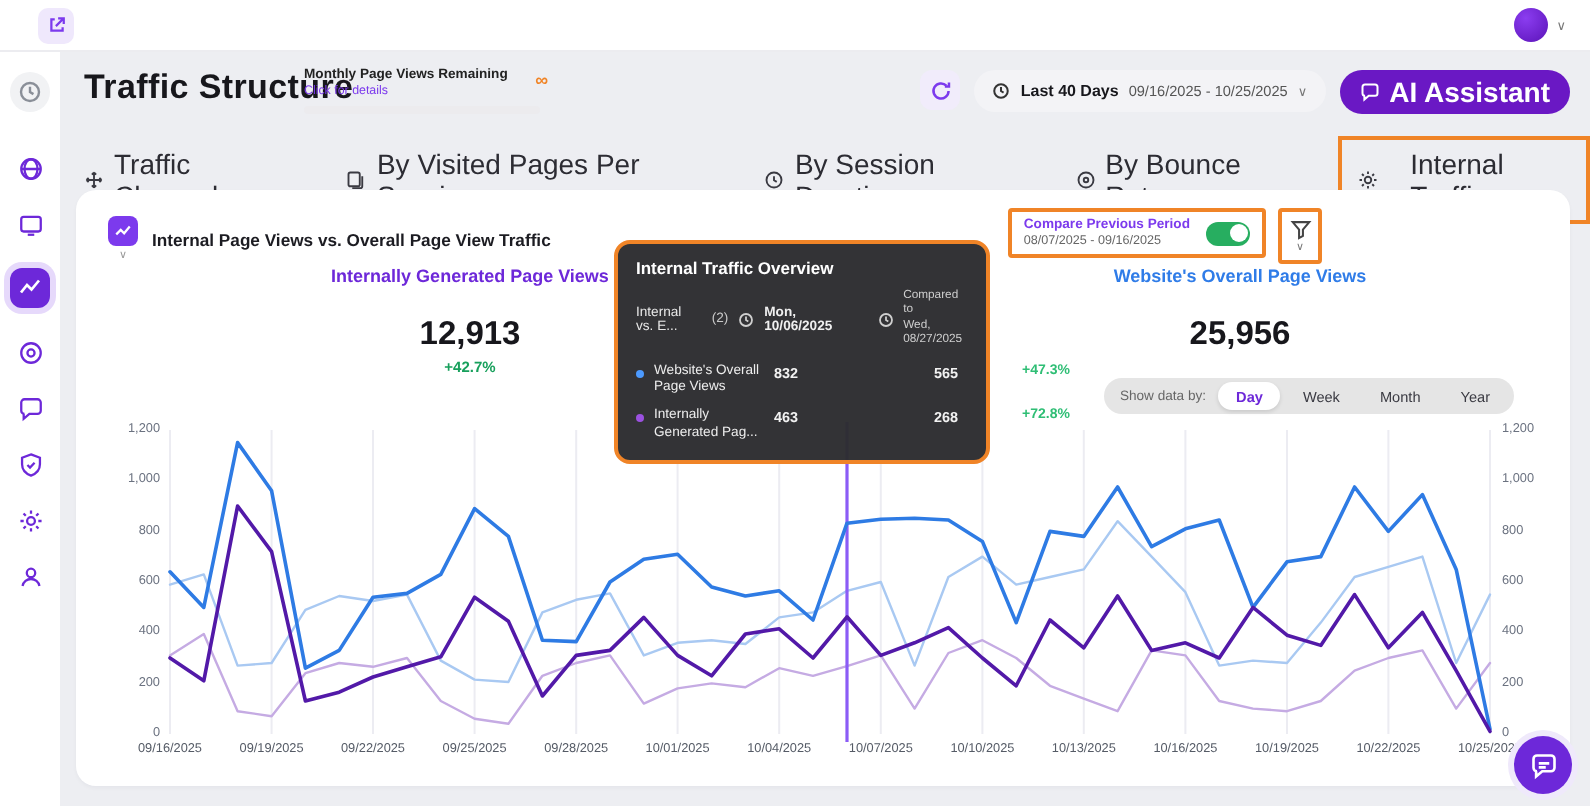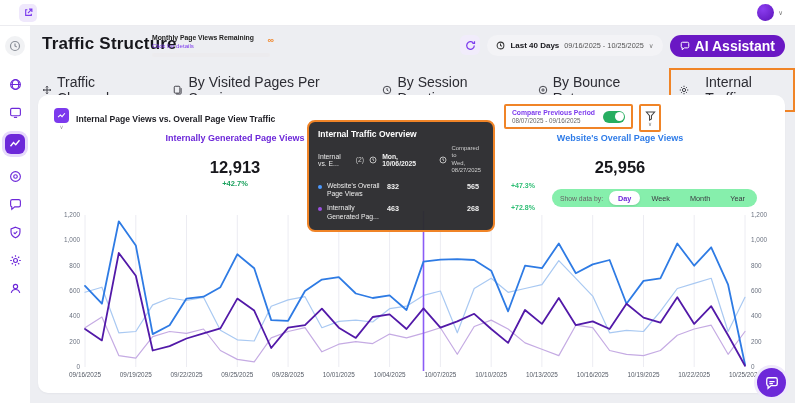--- a/index.html
+++ b/index.html
@@ -99,21 +99,21 @@
   .tt-date { font-size:6.8px; font-weight:600; color:#f0f0f0; }
   .tt-cmp { font-size:5.9px; color:#cfcfcf; line-height:1.25; }
   .tt-clock { color:#cfcfcf; }
   .tt-row { display:grid; grid-template-columns:9px 60px 80px 44px 1fr; align-items:start; margin-bottom:5px; }
   .tt-dot { width:4px; height:4px; border-radius:50%; margin-top:3px; }
   .tt-name { font-size:6.8px; color:#ededed; line-height:1.3; }
   .tt-val { font-size:7.2px; color:#f2f2f2; font-weight:600; }
   .tt-chg { font-size:7px; font-weight:700; color:#2fbe75; text-align:right; }
 
   
-  .granularity { position:absolute; right:28px; top:94px; height:18px; background:#86efac; border-radius:9px;
+  .granularity { position:absolute; right:28px; top:94px; height:18px; background:#e5e5e5; border-radius:9px;
                  display:flex; align-items:center; padding:0 3px 0 8px; gap:2px; }
   .gran-label { font-size:6.8px; color:#666; margin-right:4px; }
   .gran-opt { font-size:7.3px; color:#3a3a42; padding:2.5px 9px; border-radius:8px; cursor:pointer; }
   .gran-opt.selected { background:#fff; color:#6d28d9; font-weight:700; box-shadow:0 1px 2px rgba(0,0,0,.12); }
 
   
   .plot { position:absolute; left:47px; top:120px; width:660px; height:152px; }
   .y-axis { position:absolute; top:120px; height:152px; }
   .y-axis.left { left:4px; width:38px; }
   .y-axis.right { left:711px; width:32px; }

